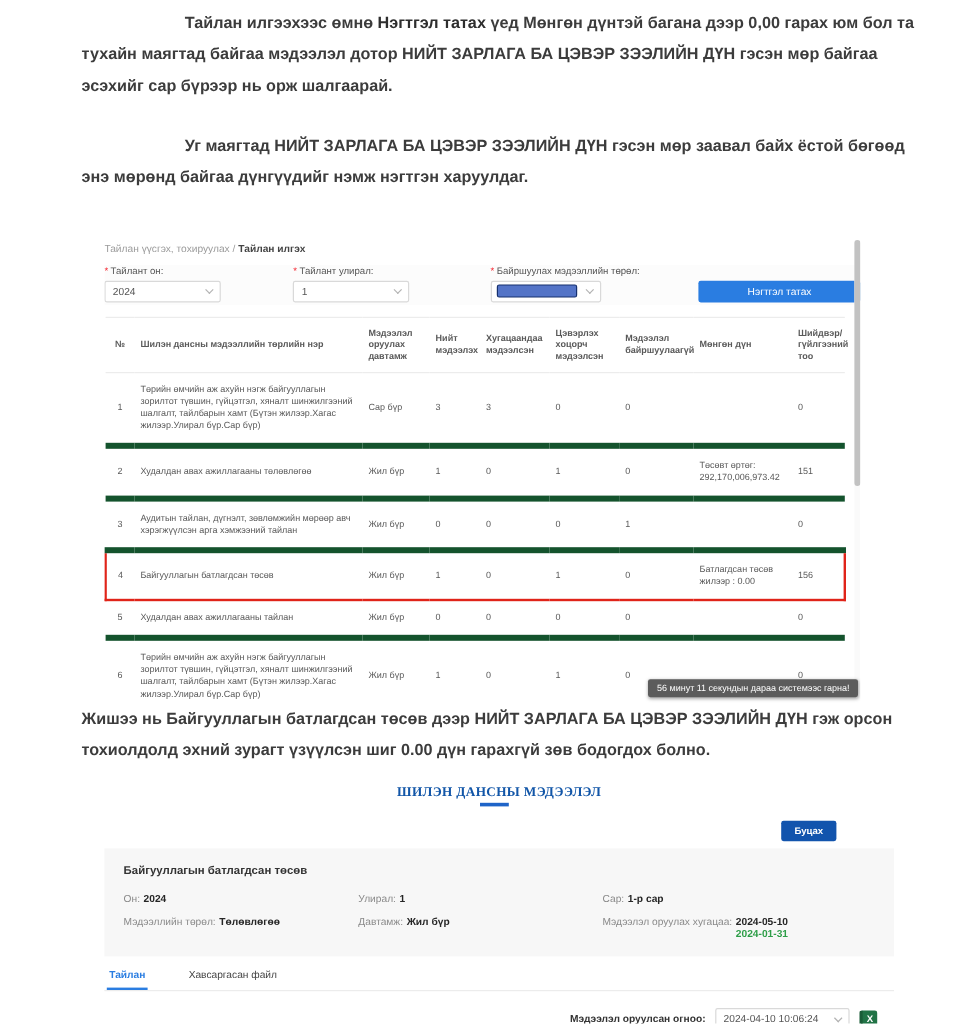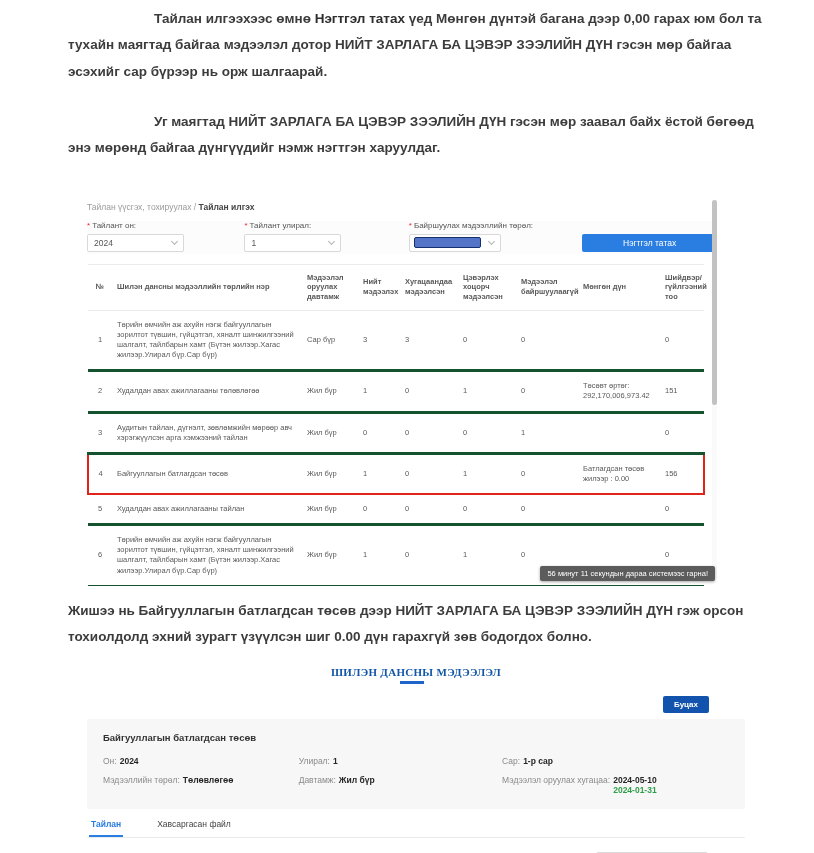--- a/index.html
+++ b/index.html
@@ -4,21 +4,21 @@
 <style>
   * { margin:0; padding:0; box-sizing:border-box; }
   html,body { background:#fff; }
   body { width:814px; height:853px; overflow:hidden; font-family:"Liberation Sans", sans-serif; position:relative; }
 
   
   .para { margin:0 52px 0 68px; font-size:13.5px; line-height:1.95; color:#3c3c3c; font-weight:600; }
   .para .b { font-weight:800; color:#2e2e2e; }
   .p1 { margin-top:6px; text-indent:86px; }
   .p2 { margin-top:24px; text-indent:86px; }
-  .p3 { margin-top:12px; }
+  .p3 { margin-top:0; }
 
   
   .shot1 { position:relative; margin:26px 0 0 87px; width:630px; height:398px; overflow:hidden; background:#fff; }
   .crumb { margin-top:14px; font-size:8.5px; color:#9b9b9b; }
   .crumb .cur { color:#444; font-weight:700; }
   .search-row { display:flex; align-items:flex-end; margin-top:6px; gap:10px; }
   .fcol .flabel { font-size:8.5px; color:#555; margin-bottom:4px; }
   .select { display:flex; align-items:center; justify-content:space-between; border:1px solid #d9d9d9; border-radius:2px; background:#fff; height:18px; padding:0 6px; font-size:8.5px; color:#555; cursor:pointer; }
   .sel-sm { width:55px; }
   .chev { width:5px; height:5px; border-right:1.3px solid #b3b3b3; border-bottom:1.3px solid #b3b3b3; transform:rotate(45deg); margin-top:-2px; flex:none; margin-left:6px; }
@@ -31,36 +31,36 @@
   .fgroup .flabel { font-size:8px; color:#555; margin-bottom:4px; }
   .ast { color:#f5222d; margin-right:2px; }
   .g1 { width:160px; } .g2 { width:167px; } .g3 { width:160px; }
   .sel-year, .sel-quarter { width:97px; }
   .sel-type { width:92px; }
   .redfill { flex:1; height:11px; margin:0 2px 0 -2px; background:#5474c7; border:1.5px solid #16306e; border-radius:2px; }
   .btn-primary { background:#2a7de1; color:#fff; font-size:8.5px; width:137px; height:18px; margin-left:16px; }
 
   .t1 { border-collapse:collapse; width:616px; table-layout:fixed; margin-top:10px; }
   .t1 th { font-size:7.5px; color:#595959; font-weight:700; text-align:left; padding:8px 5px; border-top:1px solid #ececec; border-bottom:1px solid #ececec; vertical-align:middle; line-height:1.3; }
-  .t1 td { font-size:7.5px; color:#595959; padding:9px 5px; border-bottom:3px solid #14532d; vertical-align:middle; line-height:1.35; }
+  .t1 td { font-size:7.5px; color:#595959; padding:9px 5px; border-bottom:5px solid #14532d; vertical-align:middle; line-height:1.35; }
   .t1 .cnum { text-align:center; }
   .t1 .hl td { border-top:2px solid #e02419; border-bottom:2px solid #e02419; }
   .t1 .hl td:first-child { border-left:2px solid #e02419; }
   .t1 .hl td:last-child { border-right:2px solid #e02419; }
   .amt div { white-space:nowrap; }
 
   .sb1 { position:absolute; top:12px; right:0; width:5px; height:378px; background:#fafafa; }
   .sb1 .thumb { width:5px; height:205px; background:#c2c2c2; border-radius:3px; cursor:grab; }
   .tooltip { position:absolute; right:2px; bottom:5px; background:#5c5c5c; color:#fff; font-size:7.5px; padding:3px 7px; border-radius:2px; box-shadow:0 1px 3px rgba(0,0,0,.35); white-space:nowrap; }
 
   
   .shot2 { position:relative; margin:16px 0 0 87px; width:658px; }
   .s2-title { text-align:center; color:#1256a8; font-weight:800; font-size:11px; letter-spacing:.3px; margin-top:8px;font-family:Liberation Serif, serif; }
   .s2-underline { width:24px; height:3px; background:#1f64c8; margin:3px auto 0 313px; }
-  .back-row { display:flex; justify-content:flex-end; margin:12px 36px 0 0; }
+  .back-row { display:flex; justify-content:flex-end; margin:12px 48px 0 0; }
   .btn-navy { background:#1254ad; color:#fff; font-size:8px; font-weight:700; padding:4px 11px; border-radius:2px; }
   .panel { background:#f7f7f7; margin-top:6px; padding:13px 16px 14px; }
   .panel-title { font-size:9.5px; font-weight:800; color:#333; }
   .panel-grid { display:grid; grid-template-columns:1.25fr 1.3fr 1.45fr; row-gap:9px; margin-top:13px; }
   .kv { font-size:8.5px; }
   .kv .k { color:#8a8a8a; }
   .kv .v { color:#262626; font-weight:700; margin-left:3px; }
   .dates { display:inline-flex; flex-direction:column; vertical-align:top; }
   .dates .d1 { color:#262626; font-weight:700; }
   .dates .d2 { color:#2e9e48; font-weight:800; }

